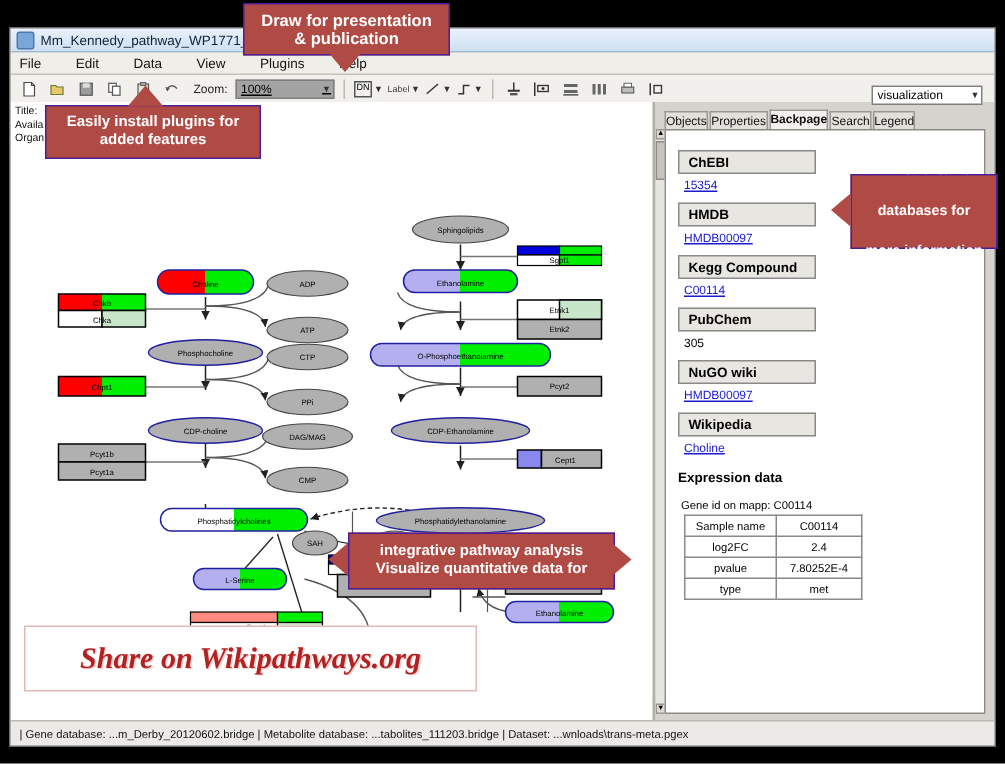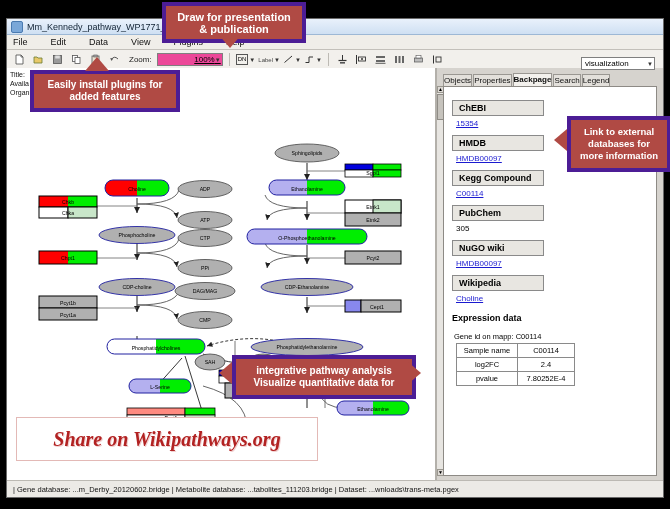--- a/index.html
+++ b/index.html
@@ -44,22 +44,22 @@
     display:flex;align-items:center;padding-left:4px;gap:3px;
   }
   .tbtn{
     width:14px;height:14px;border:1px solid transparent;
     display:flex;align-items:center;justify-content:center;
     font-size:9px;color:#3a3a3a;
   }
   .sep{width:1px;height:13px;background:#bdbab4;margin:0 3px;}
   .zoomlabel{font-size:8px;color:#222;margin:0 2px 0 4px;}
   .zoomcombo{
-    width:66px;height:13px;background:#ec4899;border:1px solid #7f7f7f;
-    display:flex;align-items:center;justify-content:flex-end;
+    width:66px;height:13px;background:#a3a3a3;border:1px solid #7f7f7f;
+    display:flex;align-items:center;justify-content:space-between;
     font-size:8px;padding:0 1px 0 3px;box-sizing:border-box;text-decoration:underline;
   }
   .caret{font-size:6px;color:#333;}
   .dropbtn{display:flex;align-items:center;gap:1px;}
   .viscombo{
     position:absolute;right:8px;top:38px;width:74px;height:13px;
     background:#fff;border:1px solid #7f7f7f;font-size:8px;
     display:flex;align-items:center;justify-content:space-between;
     padding:0 1px 0 3px;box-sizing:border-box;z-index:5;
   }
@@ -121,21 +121,21 @@
   .vscroll .arrow{position:absolute;left:0;width:7px;height:7px;background:#ddd9d4;border:1px solid #9a978f;box-sizing:border-box;font-size:5px;text-align:center;line-height:5px;}
   
   .statusbar{
     position:absolute;left:0;right:0;bottom:0;height:16px;
     background:#eceae6;border-top:1px solid #bcb9b3;
     display:flex;align-items:center;padding-left:6px;
     font-size:7.5px;color:#111;
   }
   
   .callout{
-    position:absolute;background:#b04a44;border:4px solid #4c1d95;
+    position:absolute;background:#b04a44;border:1px solid #4c1d95;
     color:#fff;font-weight:bold;text-align:center;
     font-family:"Liberation Sans",sans-serif;
     display:flex;align-items:center;justify-content:center;
     line-height:12px;z-index:40;
   }
   .arrow-dn{
     position:absolute;width:0;height:0;z-index:40;
     border-left:12px solid transparent;border-right:12px solid transparent;
     border-top:14px solid #b04a44;
   }
@@ -611,20 +611,24 @@
               <td class="v">C00114</td>
             </tr>
             <tr>
               <td class="k">log2FC</td>
               <td class="v">2.4</td>
             </tr>
             <tr>
               <td class="k">pvalue</td>
               <td class="v">7.80252E-4</td>
             </tr>
+            <tr>
+              <td class="k">type</td>
+              <td class="v">met</td>
+            </tr>
           </tbody>
             </table>
         </div>
       </div>
     </div>
   </div>
 
   <div class="statusbar">
     <span>| Gene database: ...m_Derby_20120602.bridge | Metabolite database: ...tabolites_111203.bridge | Dataset: ...wnloads\trans-meta.pgex</span>
   </div>
@@ -635,21 +639,21 @@
   <div>&amp; publication</div>
 </div>
 <div class="arrow-dn" style="left:218px;top:34px;"></div>
 
 <div class="callout" style="left:30px;top:70px;width:142px;height:34px;font-size:10px;flex-direction:column;text-align:center;">
   <div>Easily install plugins for</div>
   <div>added features</div>
 </div>
 <div class="arrow-up" style="left:85px;top:57px;"></div>
 
-<div class="callout" style="left:567px;top:116px;width:96px;height:48px;font-size:9.5px;flex-direction:column;">
+<div class="callout" style="left:567px;top:116px;width:96px;height:48px;font-size:9.5px;flex-direction:column;gap:15px;">
   <div>Link  to external</div>
   <div>databases  for</div>
   <div>more information</div>
 </div>
 <div class="arrow-lf" style="left:554px;top:129px;"></div>
 
 <div class="callout" style="left:232px;top:355px;width:176px;height:36px;font-size:10px;flex-direction:column;">
   <div>integrative pathway analysis</div>
   <div>Visualize quantitative data  for</div>
 </div>

